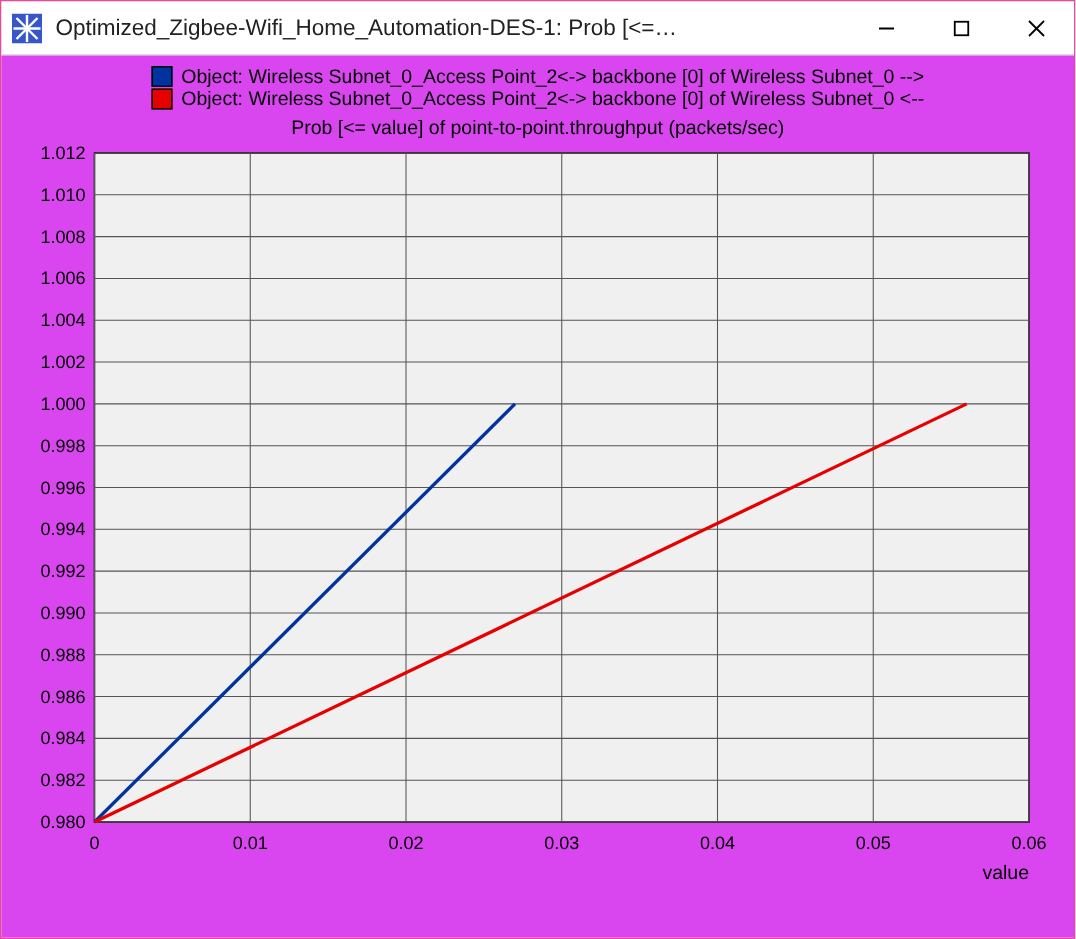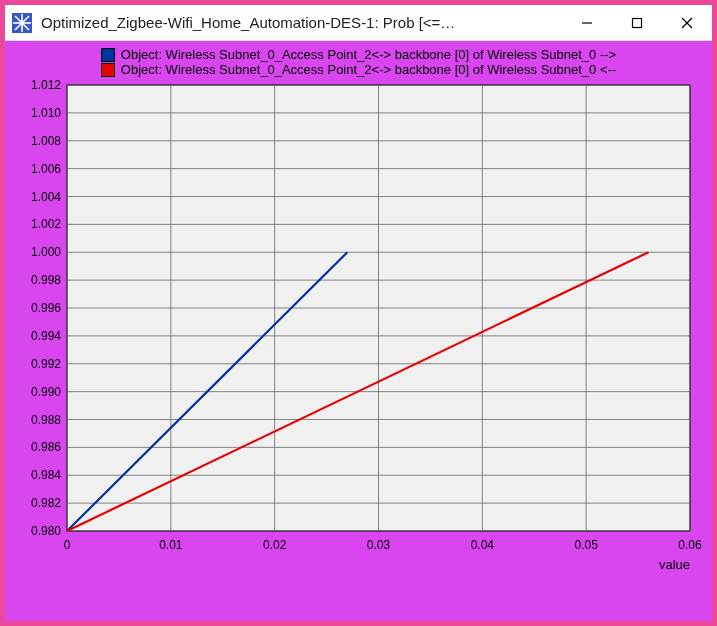--- a/index.html
+++ b/index.html
@@ -8,21 +8,21 @@
     padding: 0;
     font-family: "Segoe UI", Arial, sans-serif;
     background: #fff;
     width: 717px;
     height: 626px;
     overflow: hidden;
   }
   .window {
     width: 717px;
     height: 626px;
-    border: 5px solid #ec4899;
+    border: 1px solid #ec4899;
     background: #fff;
     display: flex;
     flex-direction: column;
   }
   .titlebar {
     height: 36px;
     background: #fff;
     display: flex;
     align-items: center;
     padding-left: 6px;
@@ -141,20 +141,21 @@
       <div class="legend-row">
         <span class="legend-swatch" style="background:#0033a0"></span>
         <span>Object: Wireless Subnet_0_Access Point_2&lt;-&gt; backbone [0] of Wireless Subnet_0 --&gt;</span>
       </div>
       <div class="legend-row">
         <span class="legend-swatch" style="background:#e60000"></span>
         <span>Object: Wireless Subnet_0_Access Point_2&lt;-&gt; backbone [0] of Wireless Subnet_0 &lt;--</span>
       </div>
     </div>
 
+    <div class="plot-title">Prob [&lt;= value] of point-to-point.throughput (packets/sec)</div>
 
     <div class="chart-wrap" style="position:relative; height:500px;">
       <svg id="chart-svg" width="715" height="500" viewBox="0 0 715 500">
 
         <rect id="plot-bg" fill="#f0f0f0" stroke="#000" stroke-width="1" x="62" y="8" width="623" height="446"></rect>
 
         <g id="grid">
             <line x1="62" x2="685" y1="454" y2="454" stroke="#555" stroke-width="0.7"></line>
             <line x1="62" x2="685" y1="426.125" y2="426.125" stroke="#555" stroke-width="0.7"></line>
             <line x1="62" x2="685" y1="398.25" y2="398.25" stroke="#555" stroke-width="0.7"></line>

